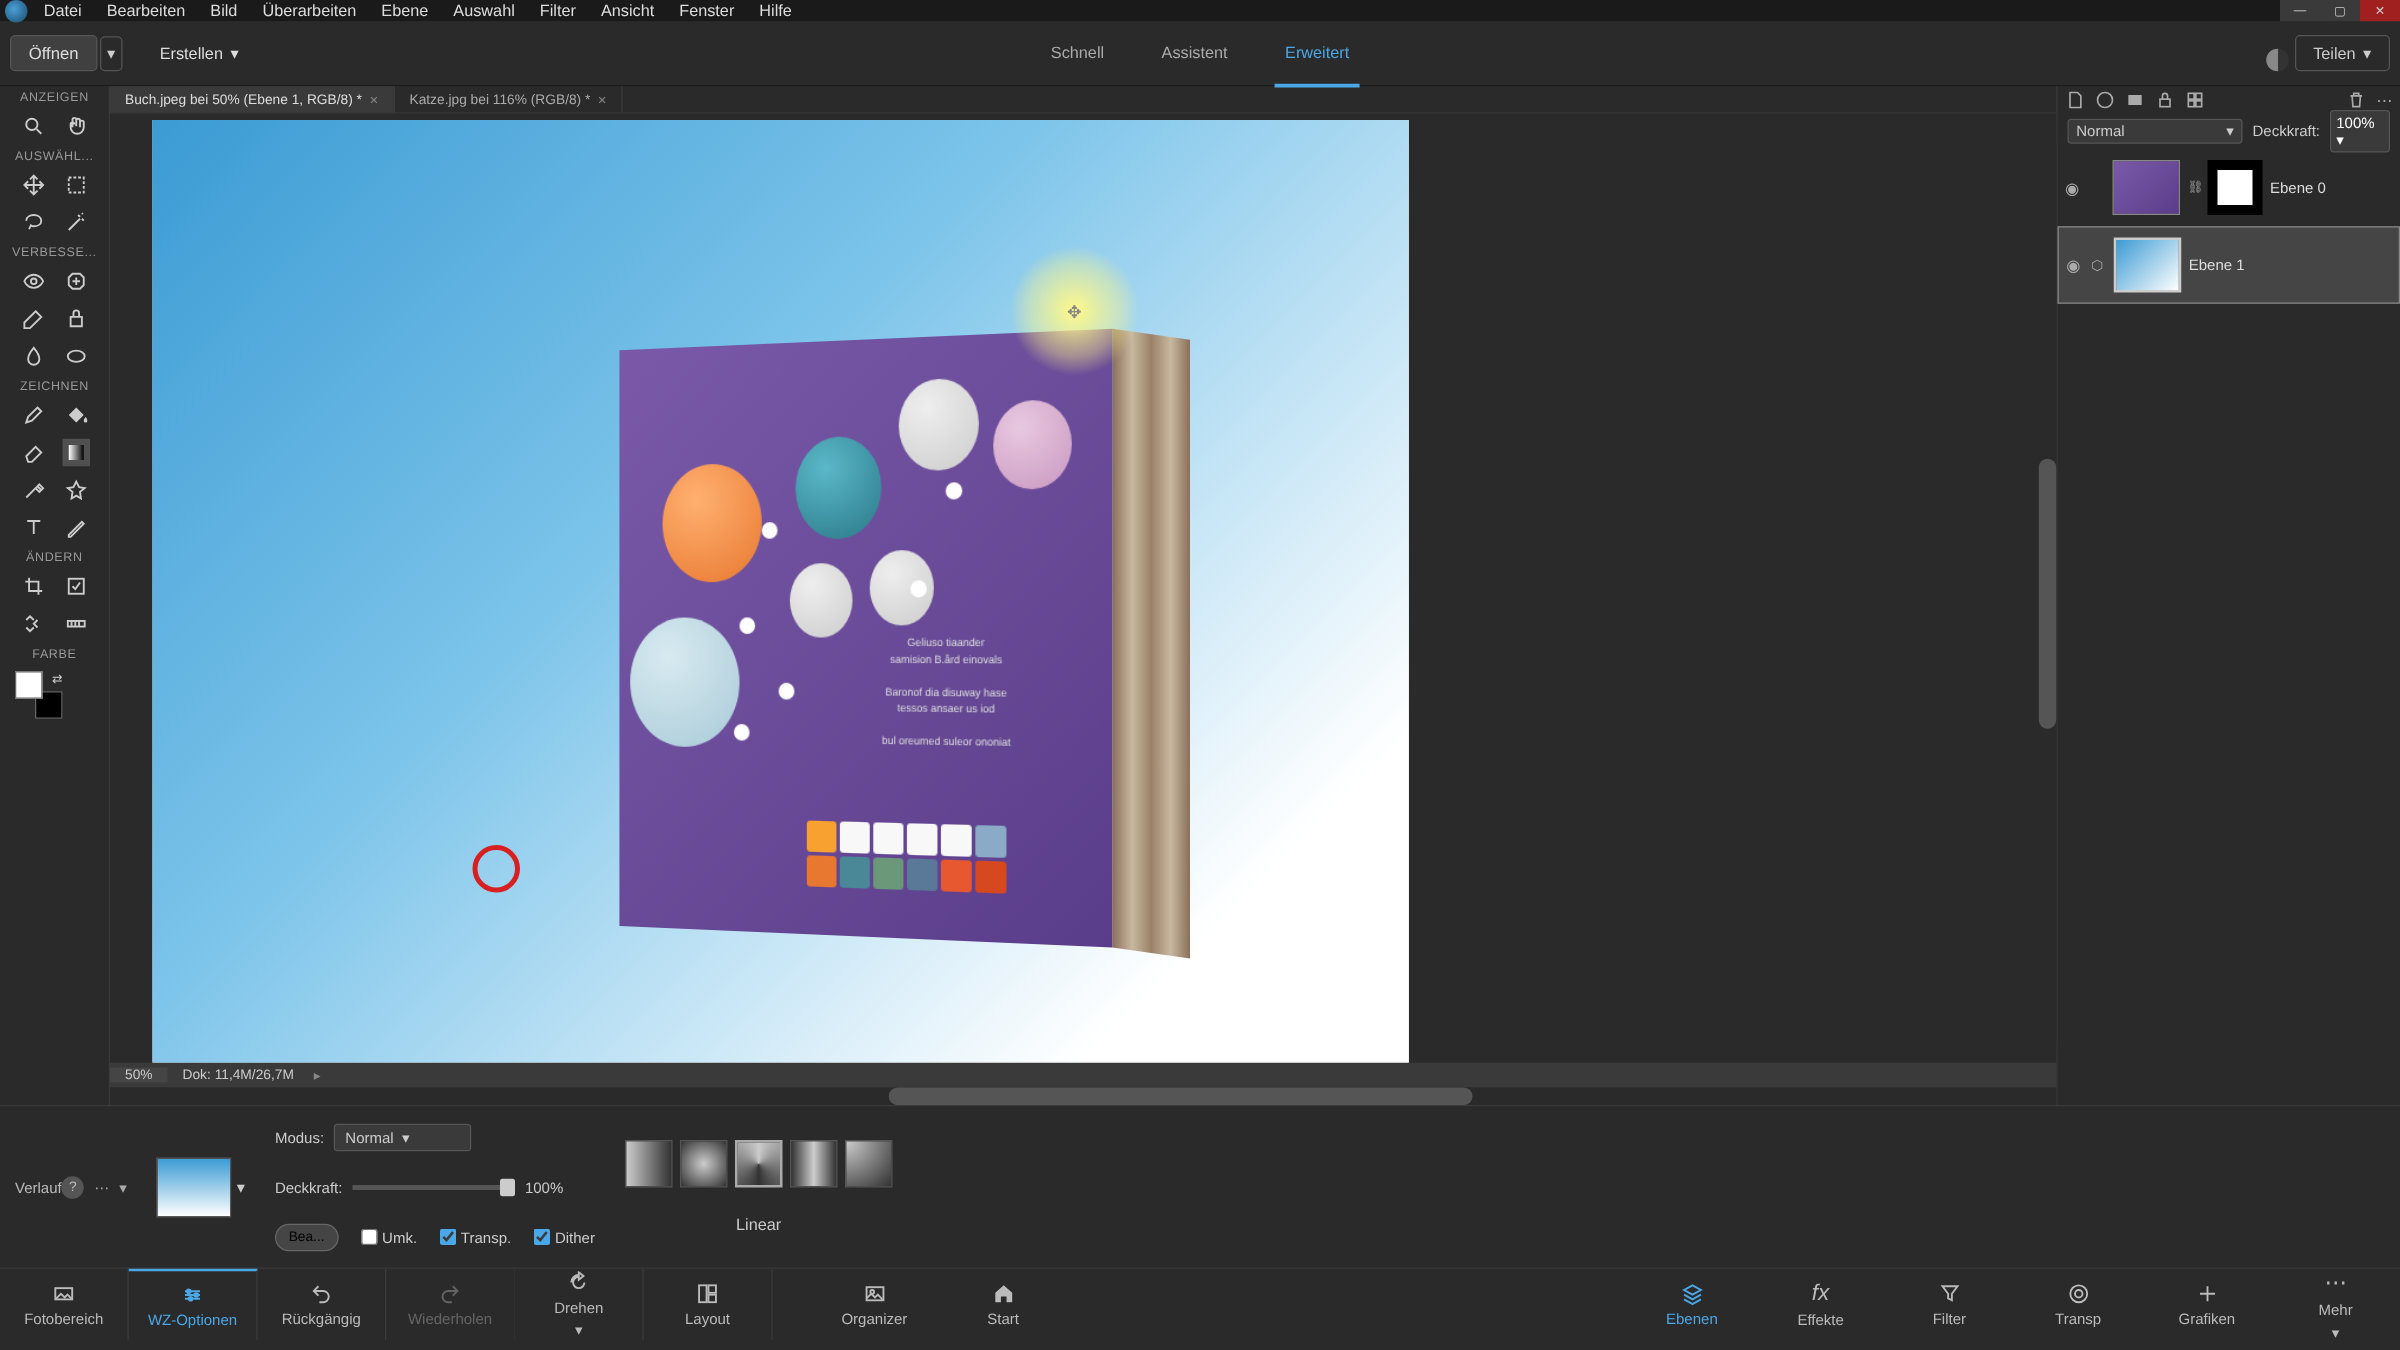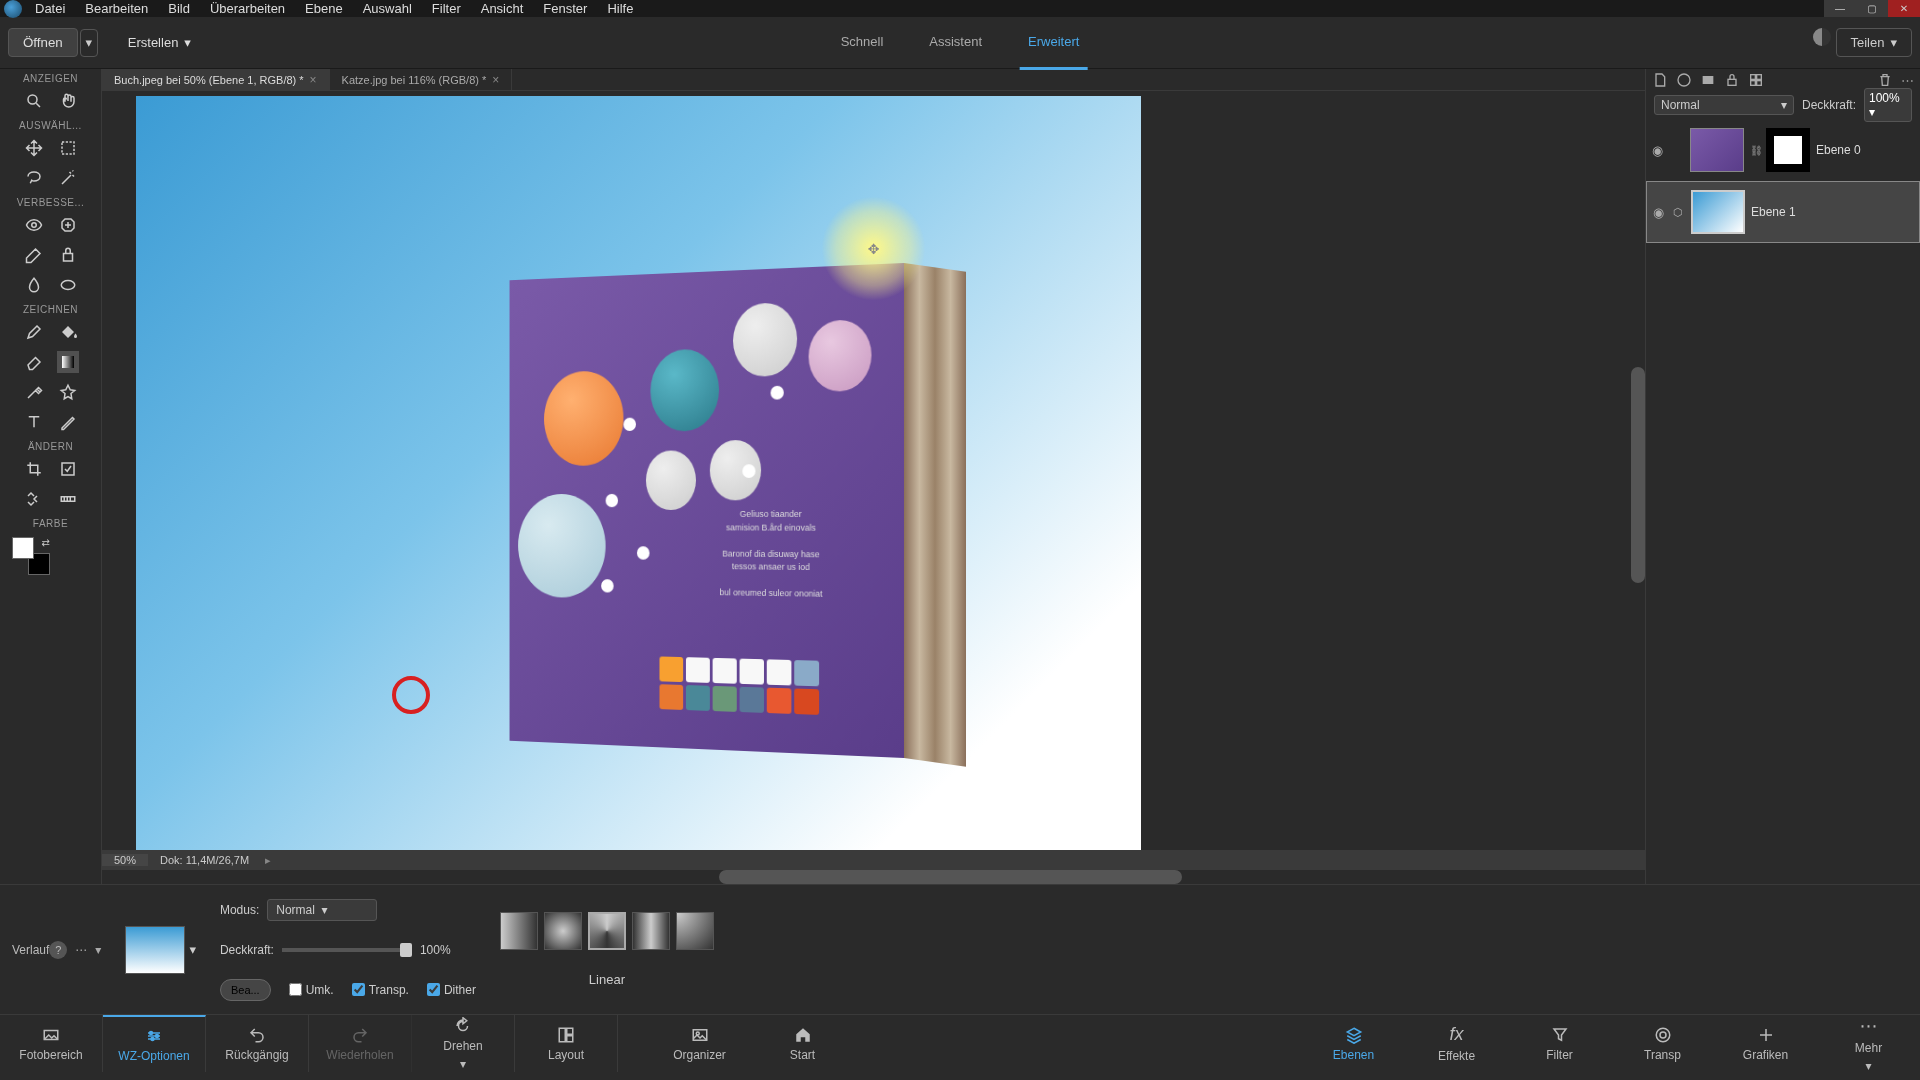--- a/index.html
+++ b/index.html
@@ -15,29 +15,29 @@
 .win-btn.close{background:#a02020;}
 
 
 .secbar{height:52px;background:#2a2a2a;border-bottom:1px solid #1a1a1a;display:flex;align-items:center;padding:0 8px;}
 .btn-open{background:#404040;border:1px solid #555;border-radius:4px;padding:6px 14px;color:#ddd;display:flex;align-items:center;gap:4px;}
 .dd-caret{width:18px;height:28px;border:1px solid #555;border-radius:4px;margin-left:2px;display:flex;align-items:center;justify-content:center;}
 .btn-create{margin-left:20px;padding:6px 10px;display:flex;align-items:center;gap:6px;color:#ddd;}
 .mode-tabs{position:absolute;left:50%;transform:translateX(-50%);display:flex;gap:30px;}
 .mode-tab{padding:18px 8px;color:#aaa;cursor:pointer;}
 .mode-tab.active{color:#4aa8e8;border-bottom:3px solid #4aa8e8;}
-.right-sec{margin-left:auto;display:flex;align-items:flex-start;gap:5px;}
+.right-sec{margin-left:auto;display:flex;align-items:flex-end;gap:5px;}
 .dark-toggle{width:18px;height:18px;border-radius:50%;background:linear-gradient(90deg,#888 50%,#333 50%);}
 .share-btn{border:1px solid #555;border-radius:4px;padding:6px 14px;display:flex;align-items:center;gap:6px;}
 
 
 .main{display:flex;height:815px;}
 
 
-.toolbox{width:102px;background:#2a2a2a;border-right:1px solid #3a3a3a;}
+.toolbox{width:88px;background:#2a2a2a;border-right:1px solid #3a3a3a;}
 .tool-section-label{font-size:10px;color:#999;text-align:center;padding:4px 0 2px;letter-spacing:0.5px;}
 .tool-row{display:flex;justify-content:center;gap:12px;padding:4px 0;}
 .tool{width:22px;height:22px;display:flex;align-items:center;justify-content:center;color:#ccc;cursor:pointer;}
 .tool svg{width:18px;height:18px;}
 .tool.active{background:#505050;}
 .swatches{margin:6px 12px;position:relative;width:38px;height:38px;}
 .sw-fg{position:absolute;width:22px;height:22px;background:#fff;border:1px solid #666;top:0;left:0;}
 .sw-bg{position:absolute;width:22px;height:22px;background:#000;border:1px solid #666;bottom:0;right:0;}
 .sw-swap{position:absolute;top:0;right:0;font-size:10px;}
 

